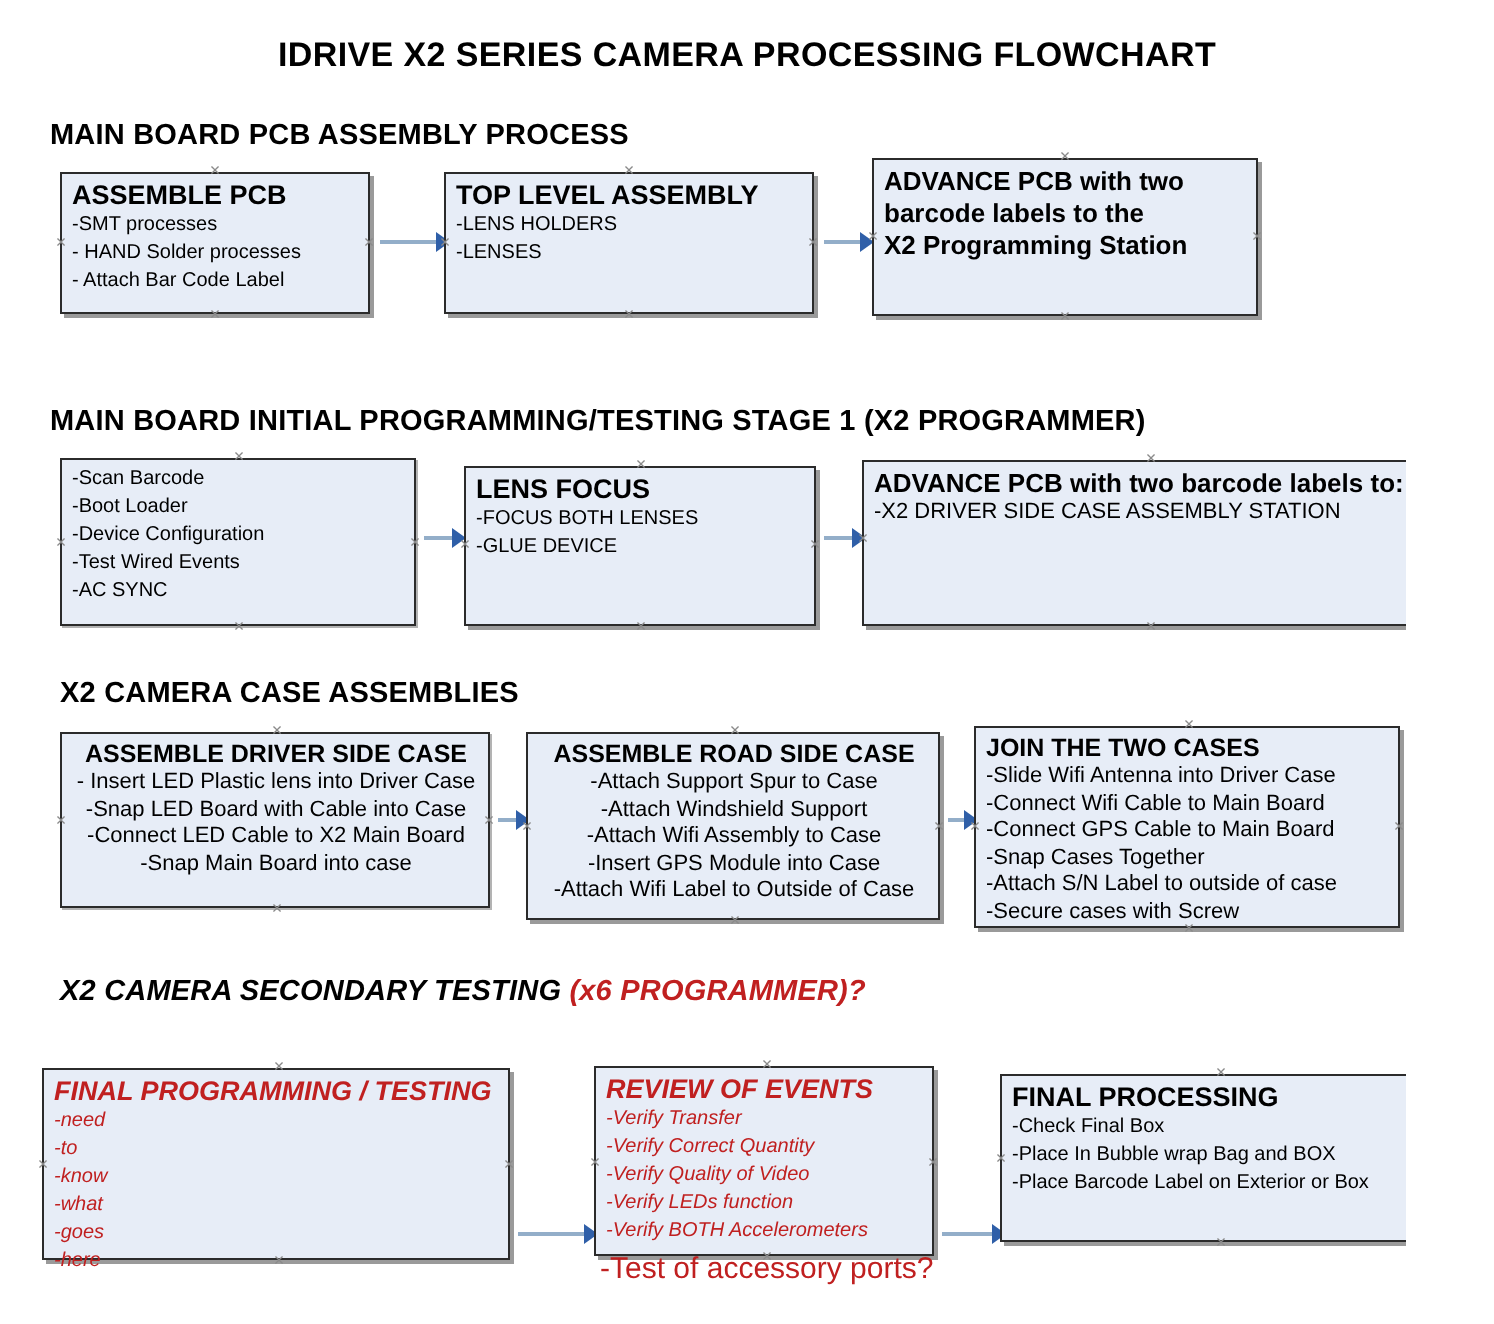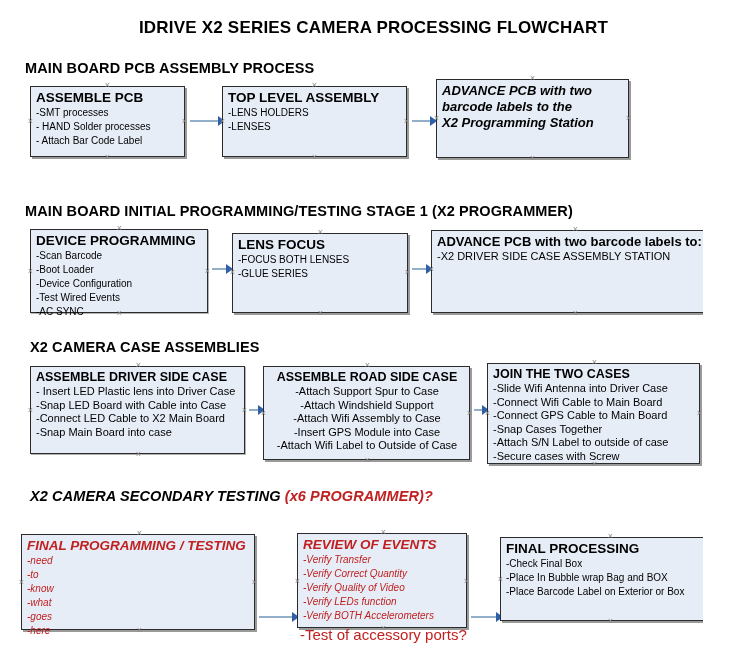--- a/index.html
+++ b/index.html
@@ -153,54 +153,53 @@
     <div class="bline">-LENSES</div>
     <div class="xmark" style="left:-4px; top:31px;"></div>
     <div class="xmark" style="right:-4px; top:31px;"></div>
     <div class="xmark" style="left:88px; top:-5px;"></div>
     <div class="xmark" style="left:88px; bottom:-5px;"></div>
   </div>
 
   <div class="conn" style="left:412px; top:120px; width:22px;"></div>
   <div class="conn-head" style="left:430px; top:116px;"></div>
 
-  <div class="fbox" style="left:436px; top:79px; width:193px; height:79px;font-style:italic;">
+  <div class="fbox" style="left:436px; top:79px; width:193px; height:79px;">
     <div class="btitle mid">ADVANCE PCB with two</div>
     <div class="btitle mid">barcode labels to the</div>
     <div class="btitle mid"> X2 Programming Station</div>
     <div class="xmark" style="left:-4px; top:35px;"></div>
     <div class="xmark" style="right:-4px; top:35px;"></div>
     <div class="xmark" style="left:92px; top:-5px;"></div>
     <div class="xmark" style="left:92px; bottom:-5px;"></div>
   </div>
 
   <div class="section-header" style="left:25px; top:203px;">
     <span>MAIN BOARD INITIAL PROGRAMMING/TESTING STAGE 1 (X2 PROGRAMMER)</span>
   </div>
 
   <div class="fbox thin" style="left:30px; top:229px; width:178px; height:84px;">
-    <div class="btitle big">DEVICE PROGRAMMING</div>
     <div class="bline">-Scan Barcode</div>
     <div class="bline">-Boot Loader</div>
     <div class="bline">-Device Configuration</div>
     <div class="bline">-Test Wired Events</div>
     <div class="bline">-AC SYNC</div>
     <div class="xmark" style="left:-4px; top:38px;"></div>
     <div class="xmark" style="right:-4px; top:38px;"></div>
     <div class="xmark" style="left:85px; top:-5px;"></div>
     <div class="xmark" style="left:85px; bottom:-5px;"></div>
   </div>
 
   <div class="conn" style="left:212px; top:268px; width:18px;"></div>
   <div class="conn-head" style="left:226px; top:264px;"></div>
 
   <div class="fbox" style="left:232px; top:233px; width:176px; height:80px;">
     <div class="btitle big">LENS FOCUS</div>
     <div class="bline">-FOCUS BOTH LENSES</div>
-    <div class="bline">-GLUE SERIES</div>
+    <div class="bline">-GLUE DEVICE</div>
     <div class="xmark" style="left:-4px; top:35px;"></div>
     <div class="xmark" style="right:-4px; top:35px;"></div>
     <div class="xmark" style="left:84px; top:-5px;"></div>
     <div class="xmark" style="left:84px; bottom:-5px;"></div>
   </div>
 
   <div class="conn" style="left:412px; top:268px; width:18px;"></div>
   <div class="conn-head" style="left:426px; top:264px;"></div>
 
   <div class="fbox" style="left:431px; top:230px; width:288px; height:83px;">
@@ -209,21 +208,21 @@
     <div class="xmark" style="left:-4px; top:35px;"></div>
     <div class="xmark" style="right:-4px; top:35px;"></div>
     <div class="xmark" style="left:140px; top:-5px;"></div>
     <div class="xmark" style="left:140px; bottom:-5px;"></div>
   </div>
 
   <div class="section-header" style="left:30px; top:339px;">
     <span>X2 CAMERA CASE ASSEMBLIES</span>
   </div>
 
-  <div class="fbox thin" style="left:30px; top:366px; width:215px; height:88px;">
+  <div class="fbox thin" style="left:30px; top:366px; width:215px; height:88px;text-align:center;">
     <div class="btitle">ASSEMBLE DRIVER SIDE CASE</div>
     <div class="bline small">- Insert LED Plastic lens into Driver Case</div>
     <div class="bline small">-Snap LED Board with Cable into Case</div>
     <div class="bline small">-Connect LED Cable to X2 Main Board</div>
     <div class="bline small">-Snap Main Board into case</div>
     <div class="xmark" style="left:-4px; top:40px;"></div>
     <div class="xmark" style="right:-4px; top:40px;"></div>
     <div class="xmark" style="left:104px; top:-5px;"></div>
     <div class="xmark" style="left:104px; bottom:-5px;"></div>
   </div>

